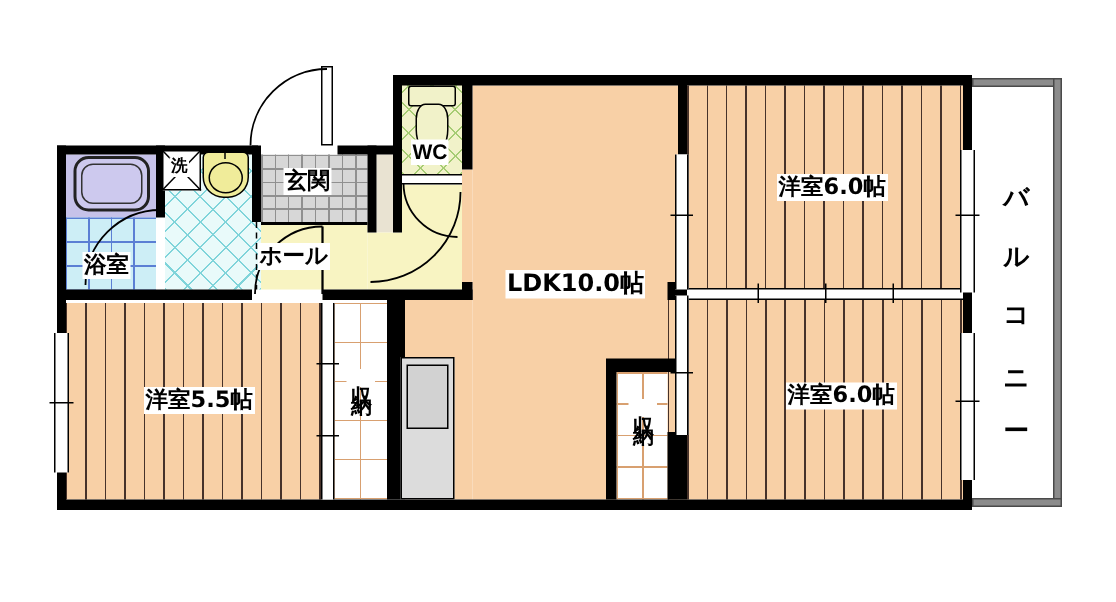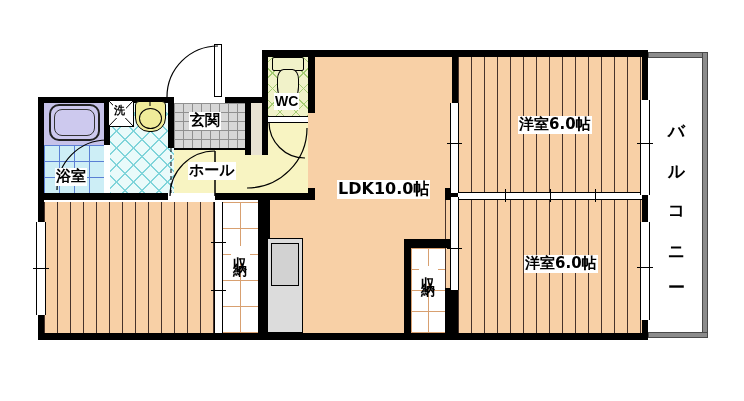--- a/index.html
+++ b/index.html
@@ -145,21 +145,22 @@
     <line x1="108" y1="100" x2="134" y2="127" stroke="#000" stroke-width="1"></line>
     <line x1="134" y1="100" x2="108" y2="127" stroke="#000" stroke-width="1"></line>
     <line x1="171" y1="148" x2="171" y2="193" stroke="#000" stroke-width="1" stroke-dasharray="4,3"></line>
     <line x1="150" y1="102" x2="150" y2="106" stroke="#000" stroke-width="1"></line>
   </svg>
 
   <div class="lbl" style="left:55px;top:158px;font-size:15px;margin-top:10px;">浴室</div>
   <div class="lbl" style="left:113px;top:105px;font-size:11px;">洗</div>
   <div class="lbl" style="left:189px;top:112px;font-size:15px;">玄関</div>
   <div class="lbl" style="left:274px;top:93px;font-size:14px;font-family:'Liberation Sans',sans-serif;">WC</div>
-  <div class="lbl" style="left:188px;top:162px;font-size:15px;">ホール</div>
+  <div class="lbl" style="left:172px;top:162px;font-size:15px;">ホール</div>
   <div class="lbl" style="left:337px;top:180px;font-size:16px;">LDK10.0帖</div>
   <div class="lbl" style="left:518px;top:116px;font-size:15px;">洋室6.0帖</div>
   <div class="lbl" style="left:524px;top:255px;font-size:15px;">洋室6.0帖</div>
+  <div class="lbl" style="left:96px;top:258px;font-size:15px;">洋室5.5帖</div>
   <div class="lbl lbl-v" style="left:231px;top:246px;font-size:14px;letter-spacing:6px;">収納</div>
   <div class="lbl lbl-v" style="left:419px;top:266px;font-size:14px;letter-spacing:6px;">収納</div>
   <div class="lbl lbl-v" style="left:666px;top:112px;font-size:17px;letter-spacing:22px;background:transparent;">バルコニー</div>
 
 </div>
 
 </body></html>

